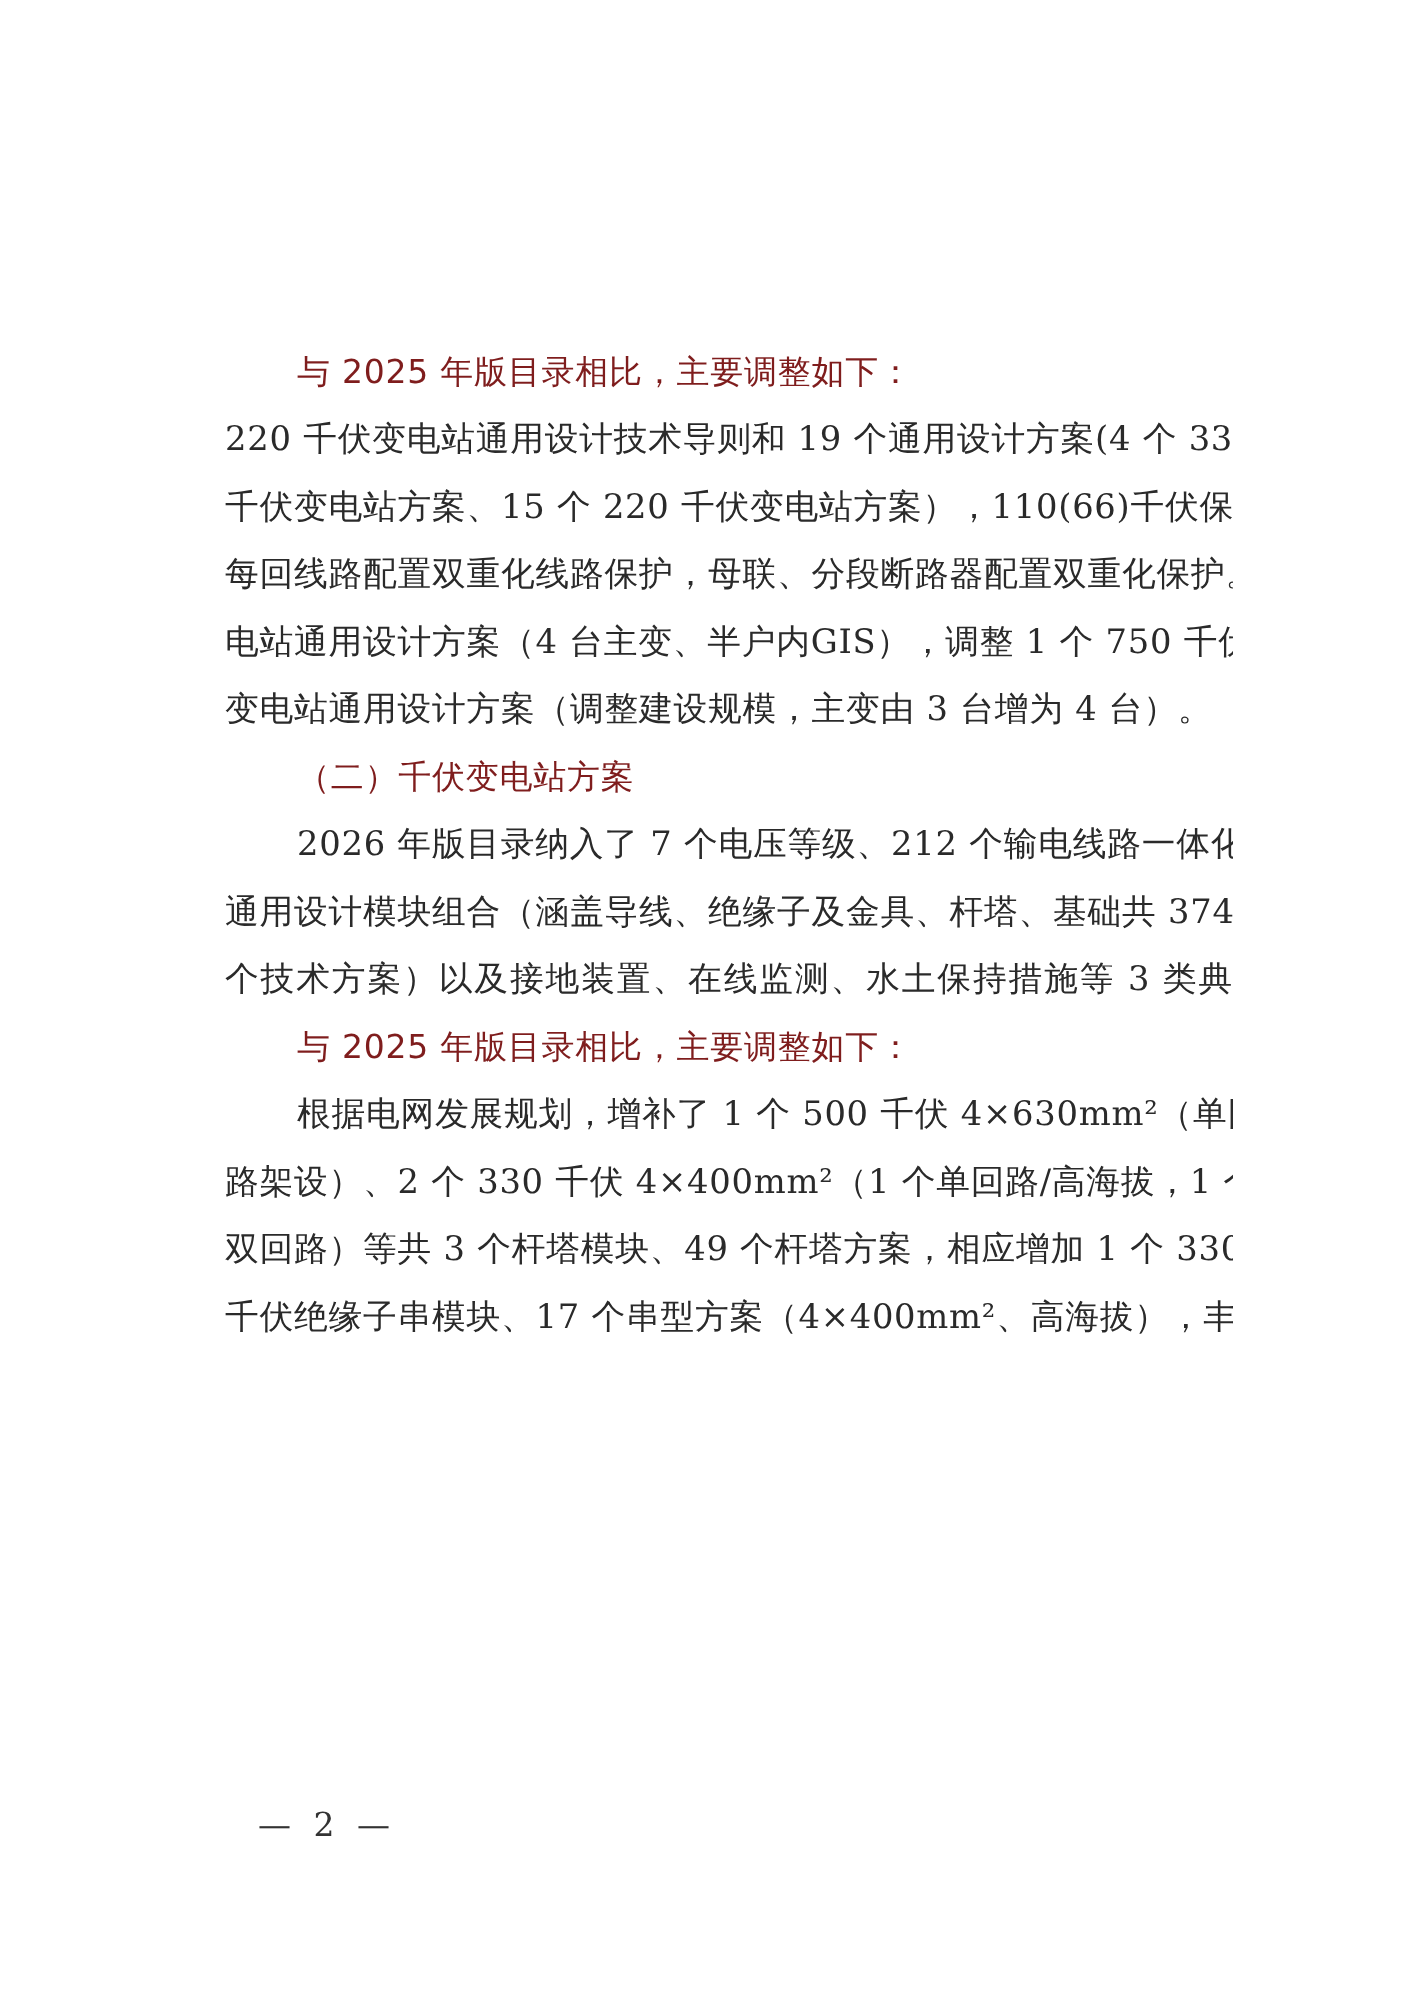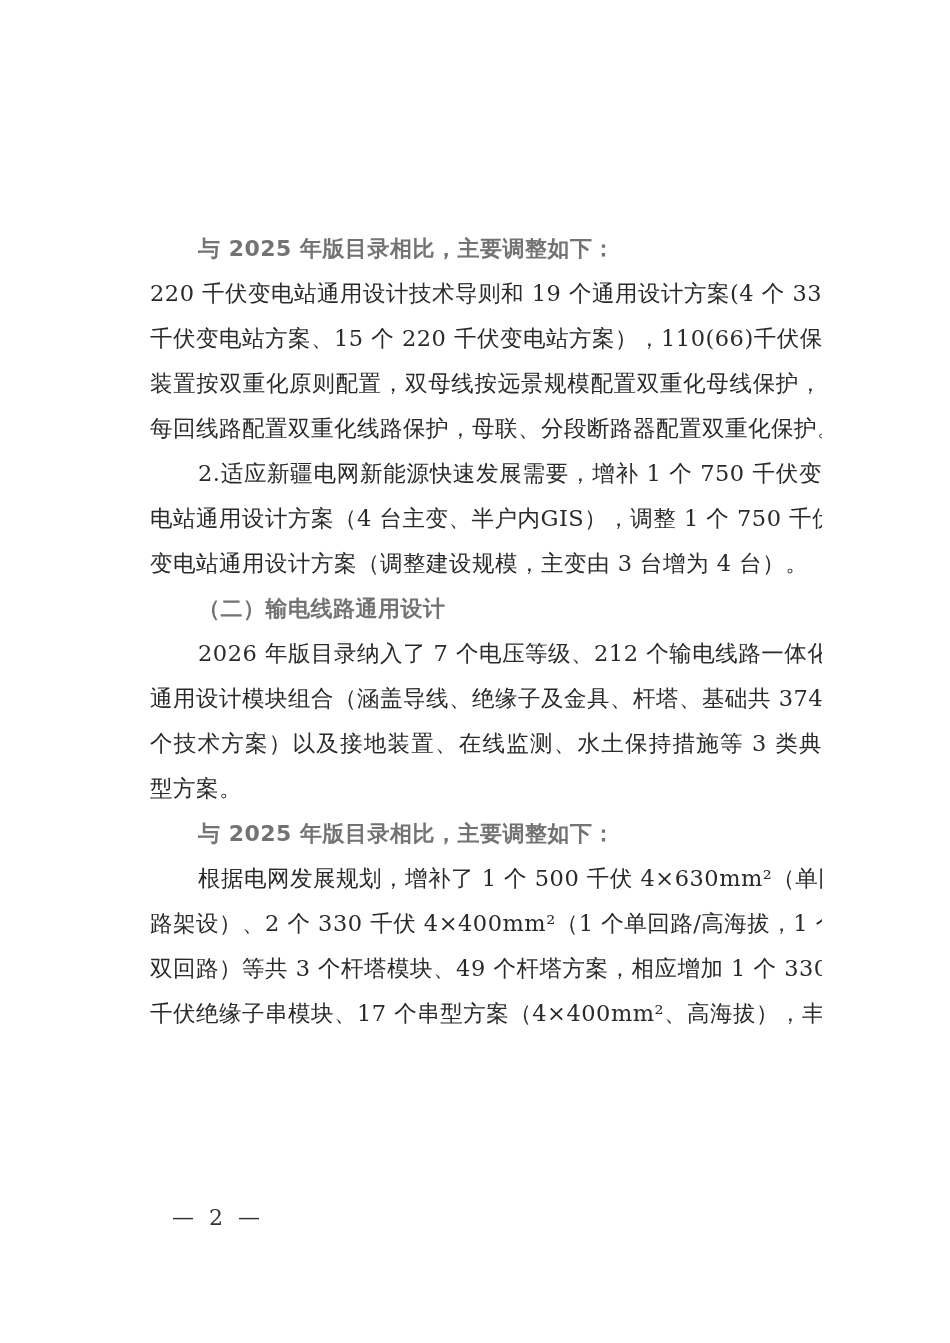--- a/index.html
+++ b/index.html
@@ -7,47 +7,44 @@
     width: 950px; height: 1343px; background: #ffffff; position: relative; overflow: hidden;
     font-family: "DejaVu Serif", "Liberation Serif", serif; color: #2a2a2a;
   }
   .page { position: absolute; left: 150px; top: 226px; width: 672px; }
   .line {
     height: 45px; line-height: 45px; font-size: 22.5px; white-space: nowrap;
     text-align: justify; text-align-last: justify; letter-spacing: 0.5px; overflow: hidden;
   }
   .line.indent { padding-left: 48px; }
   .line.last { text-align-last: left; }
-  .bold { font-family: "DejaVu Sans", "Liberation Sans", sans-serif; font-weight: bold; color: #737373; font-size: 22px; }
+  .bold { font-family: "DejaVu Sans", "Liberation Sans", sans-serif; font-weight: normal; color: #7f1d1d; font-size: 22px; }
   .footer {
     position: absolute; left: 172px; top: 1205px; font-size: 22px; color: #333;
     font-family: "DejaVu Serif", serif; letter-spacing: 4px;
   }
 </style>
 </head>
 <body>
 
 <div class="page">
   <div class="line indent last bold">与 2025 年版目录相比，主要调整如下：</div>
 
   <div class="line">220 千伏变电站通用设计技术导则和 19 个通用设计方案(4 个 330</div>
   <div class="line">千伏变电站方案、15 个 220 千伏变电站方案），110(66)千伏保护</div>
-  <div class="line">装置按双重化原则配置，双母线按远景规模配置双重化母线保护，</div>
   <div class="line last">每回线路配置双重化线路保护，母联、分段断路器配置双重化保护。</div>
 
-  <div class="line indent">2.适应新疆电网新能源快速发展需要，增补 1 个 750 千伏变</div>
   <div class="line">电站通用设计方案（4 台主变、半户内GIS），调整 1 个 750 千伏</div>
   <div class="line last">变电站通用设计方案（调整建设规模，主变由 3 台增为 4 台）。</div>
 
-  <div class="line indent last bold">（二）输电线路通用设计</div>
+  <div class="line indent last bold">（二）千伏变电站方案</div>
 
   <div class="line indent">2026 年版目录纳入了 7 个电压等级、212 个输电线路一体化</div>
   <div class="line">通用设计模块组合（涵盖导线、绝缘子及金具、杆塔、基础共 3745</div>
   <div class="line">个技术方案）以及接地装置、在线监测、水土保持措施等 3 类典</div>
-  <div class="line last">型方案。</div>
 
   <div class="line indent last bold">与 2025 年版目录相比，主要调整如下：</div>
 
   <div class="line indent">根据电网发展规划，增补了 1 个 500 千伏 4×630mm²（单回</div>
   <div class="line">路架设）、2 个 330 千伏 4×400mm²（1 个单回路/高海拔，1 个</div>
   <div class="line">双回路）等共 3 个杆塔模块、49 个杆塔方案，相应增加 1 个 330</div>
   <div class="line">千伏绝缘子串模块、17 个串型方案（4×400mm²、高海拔），丰富</div>
 </div>
 
 <div class="footer">— 2 —</div>

